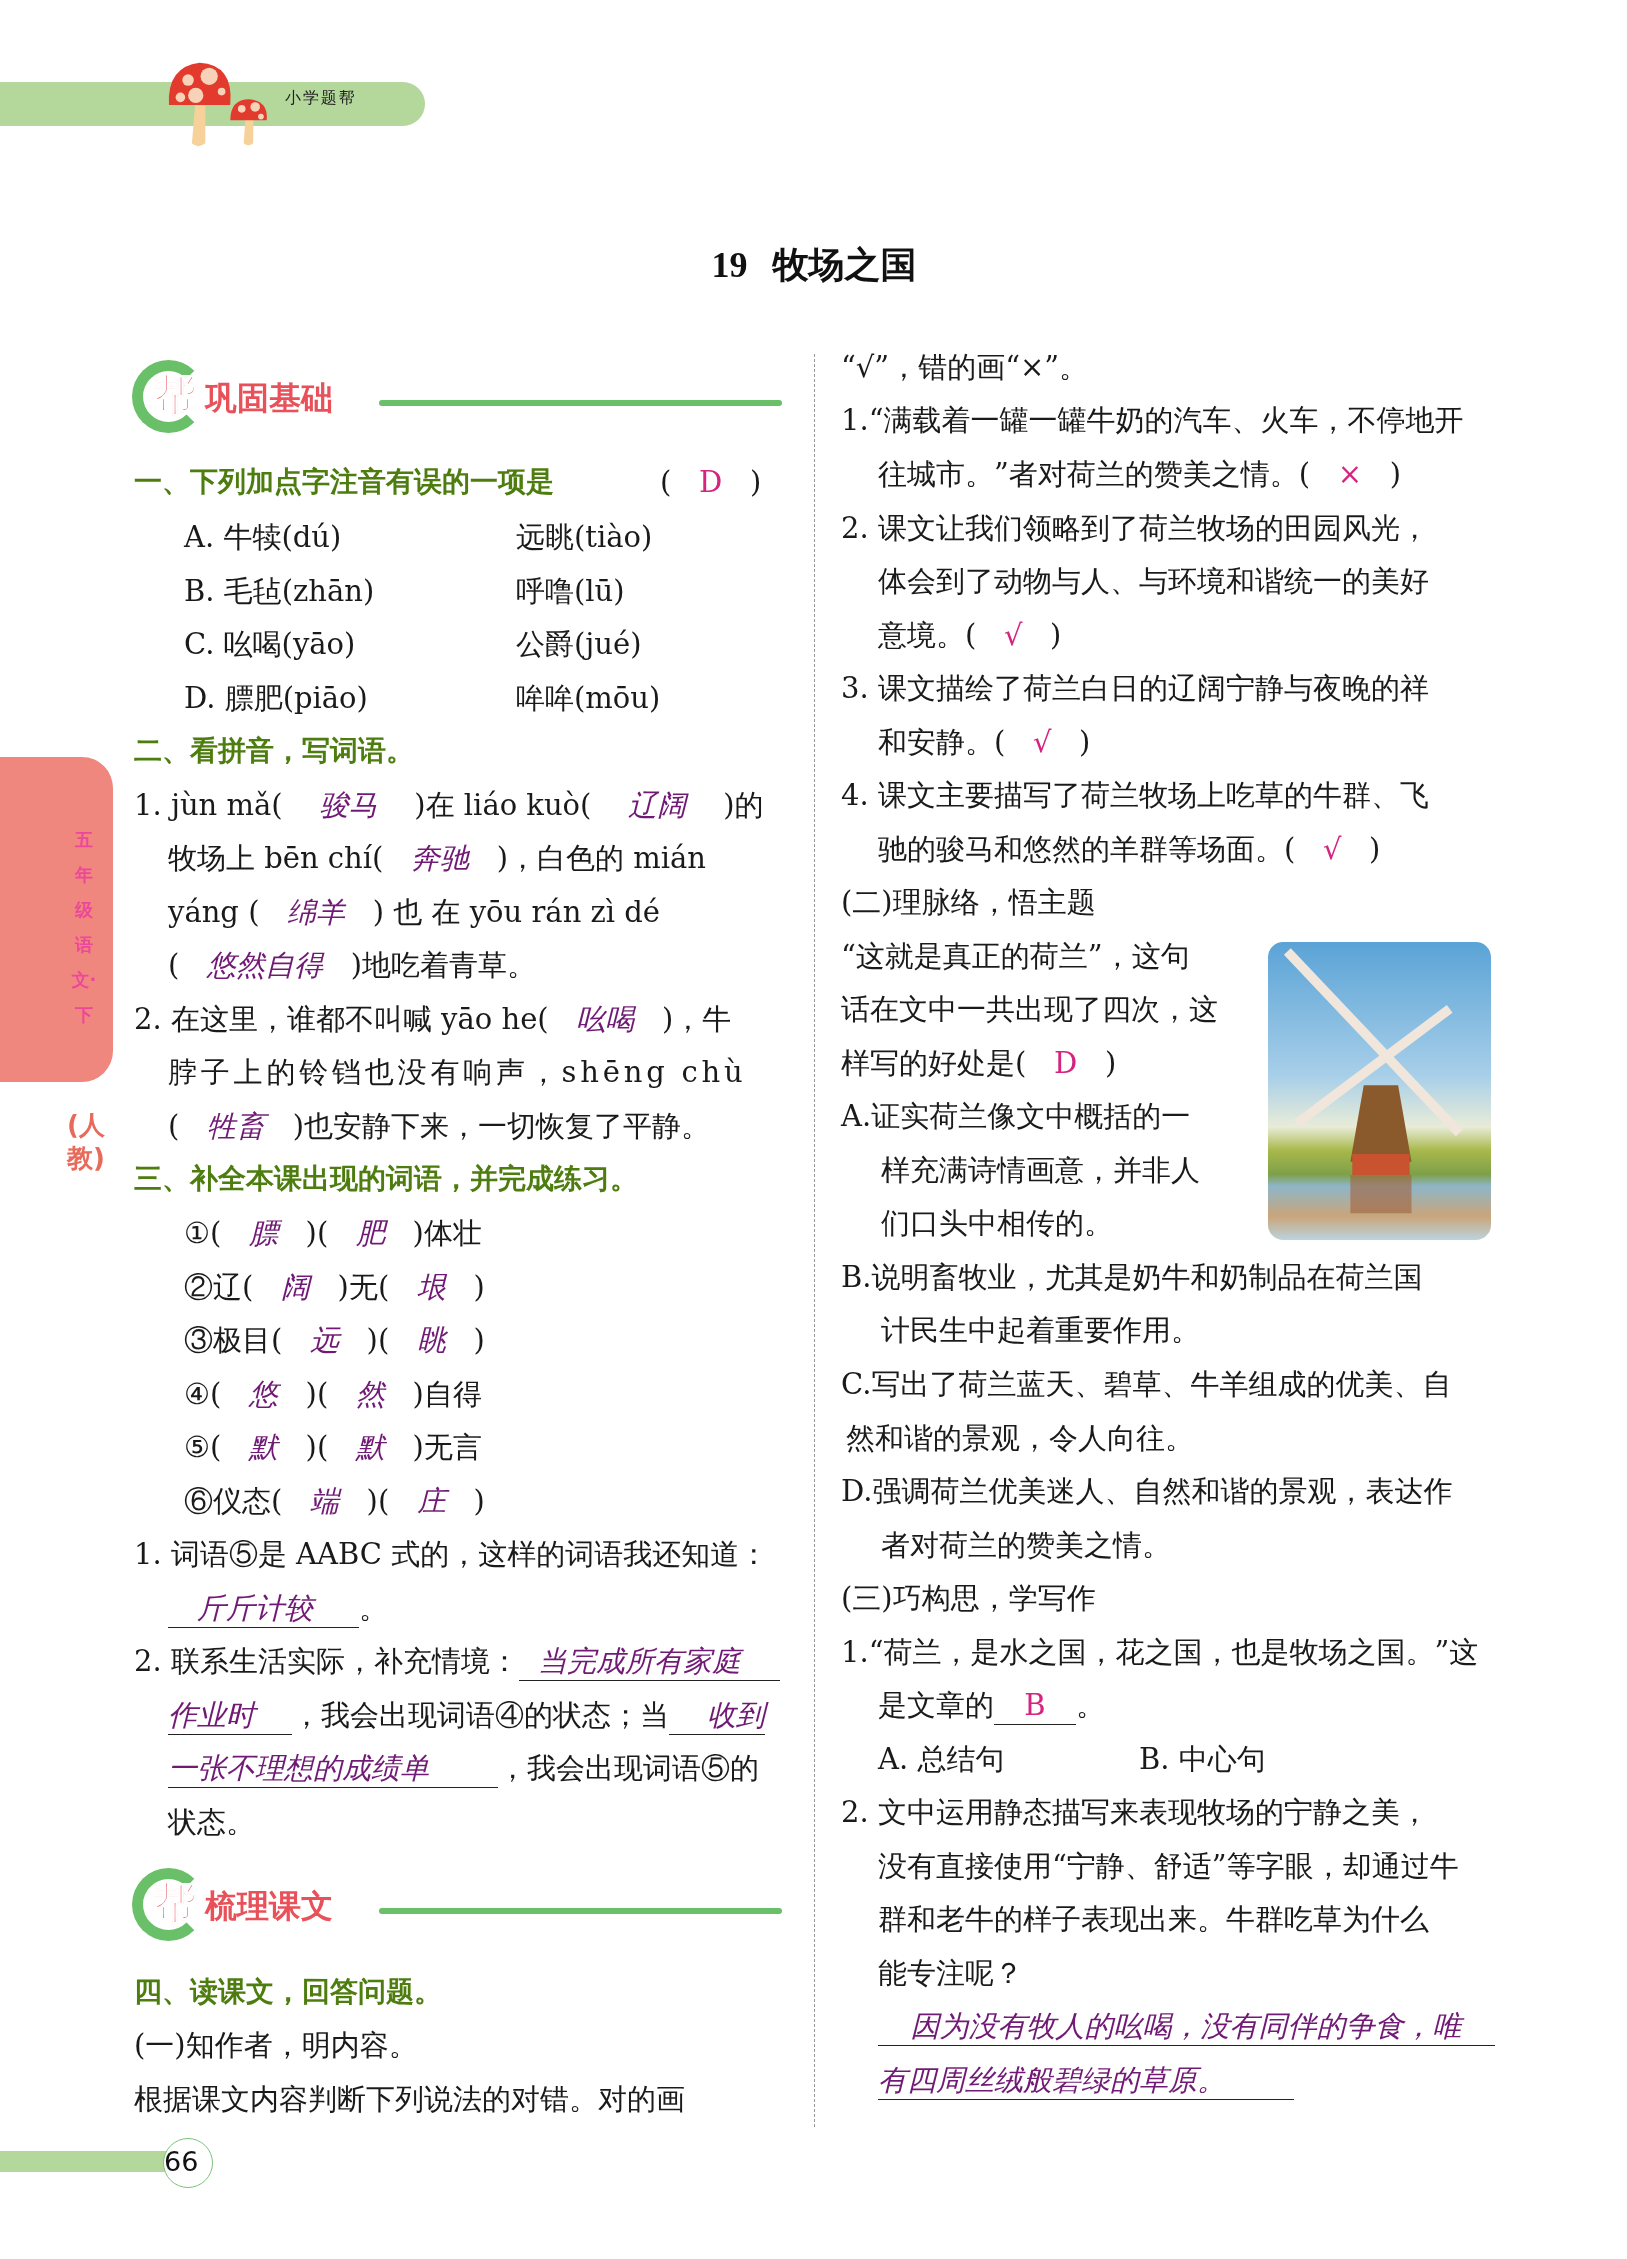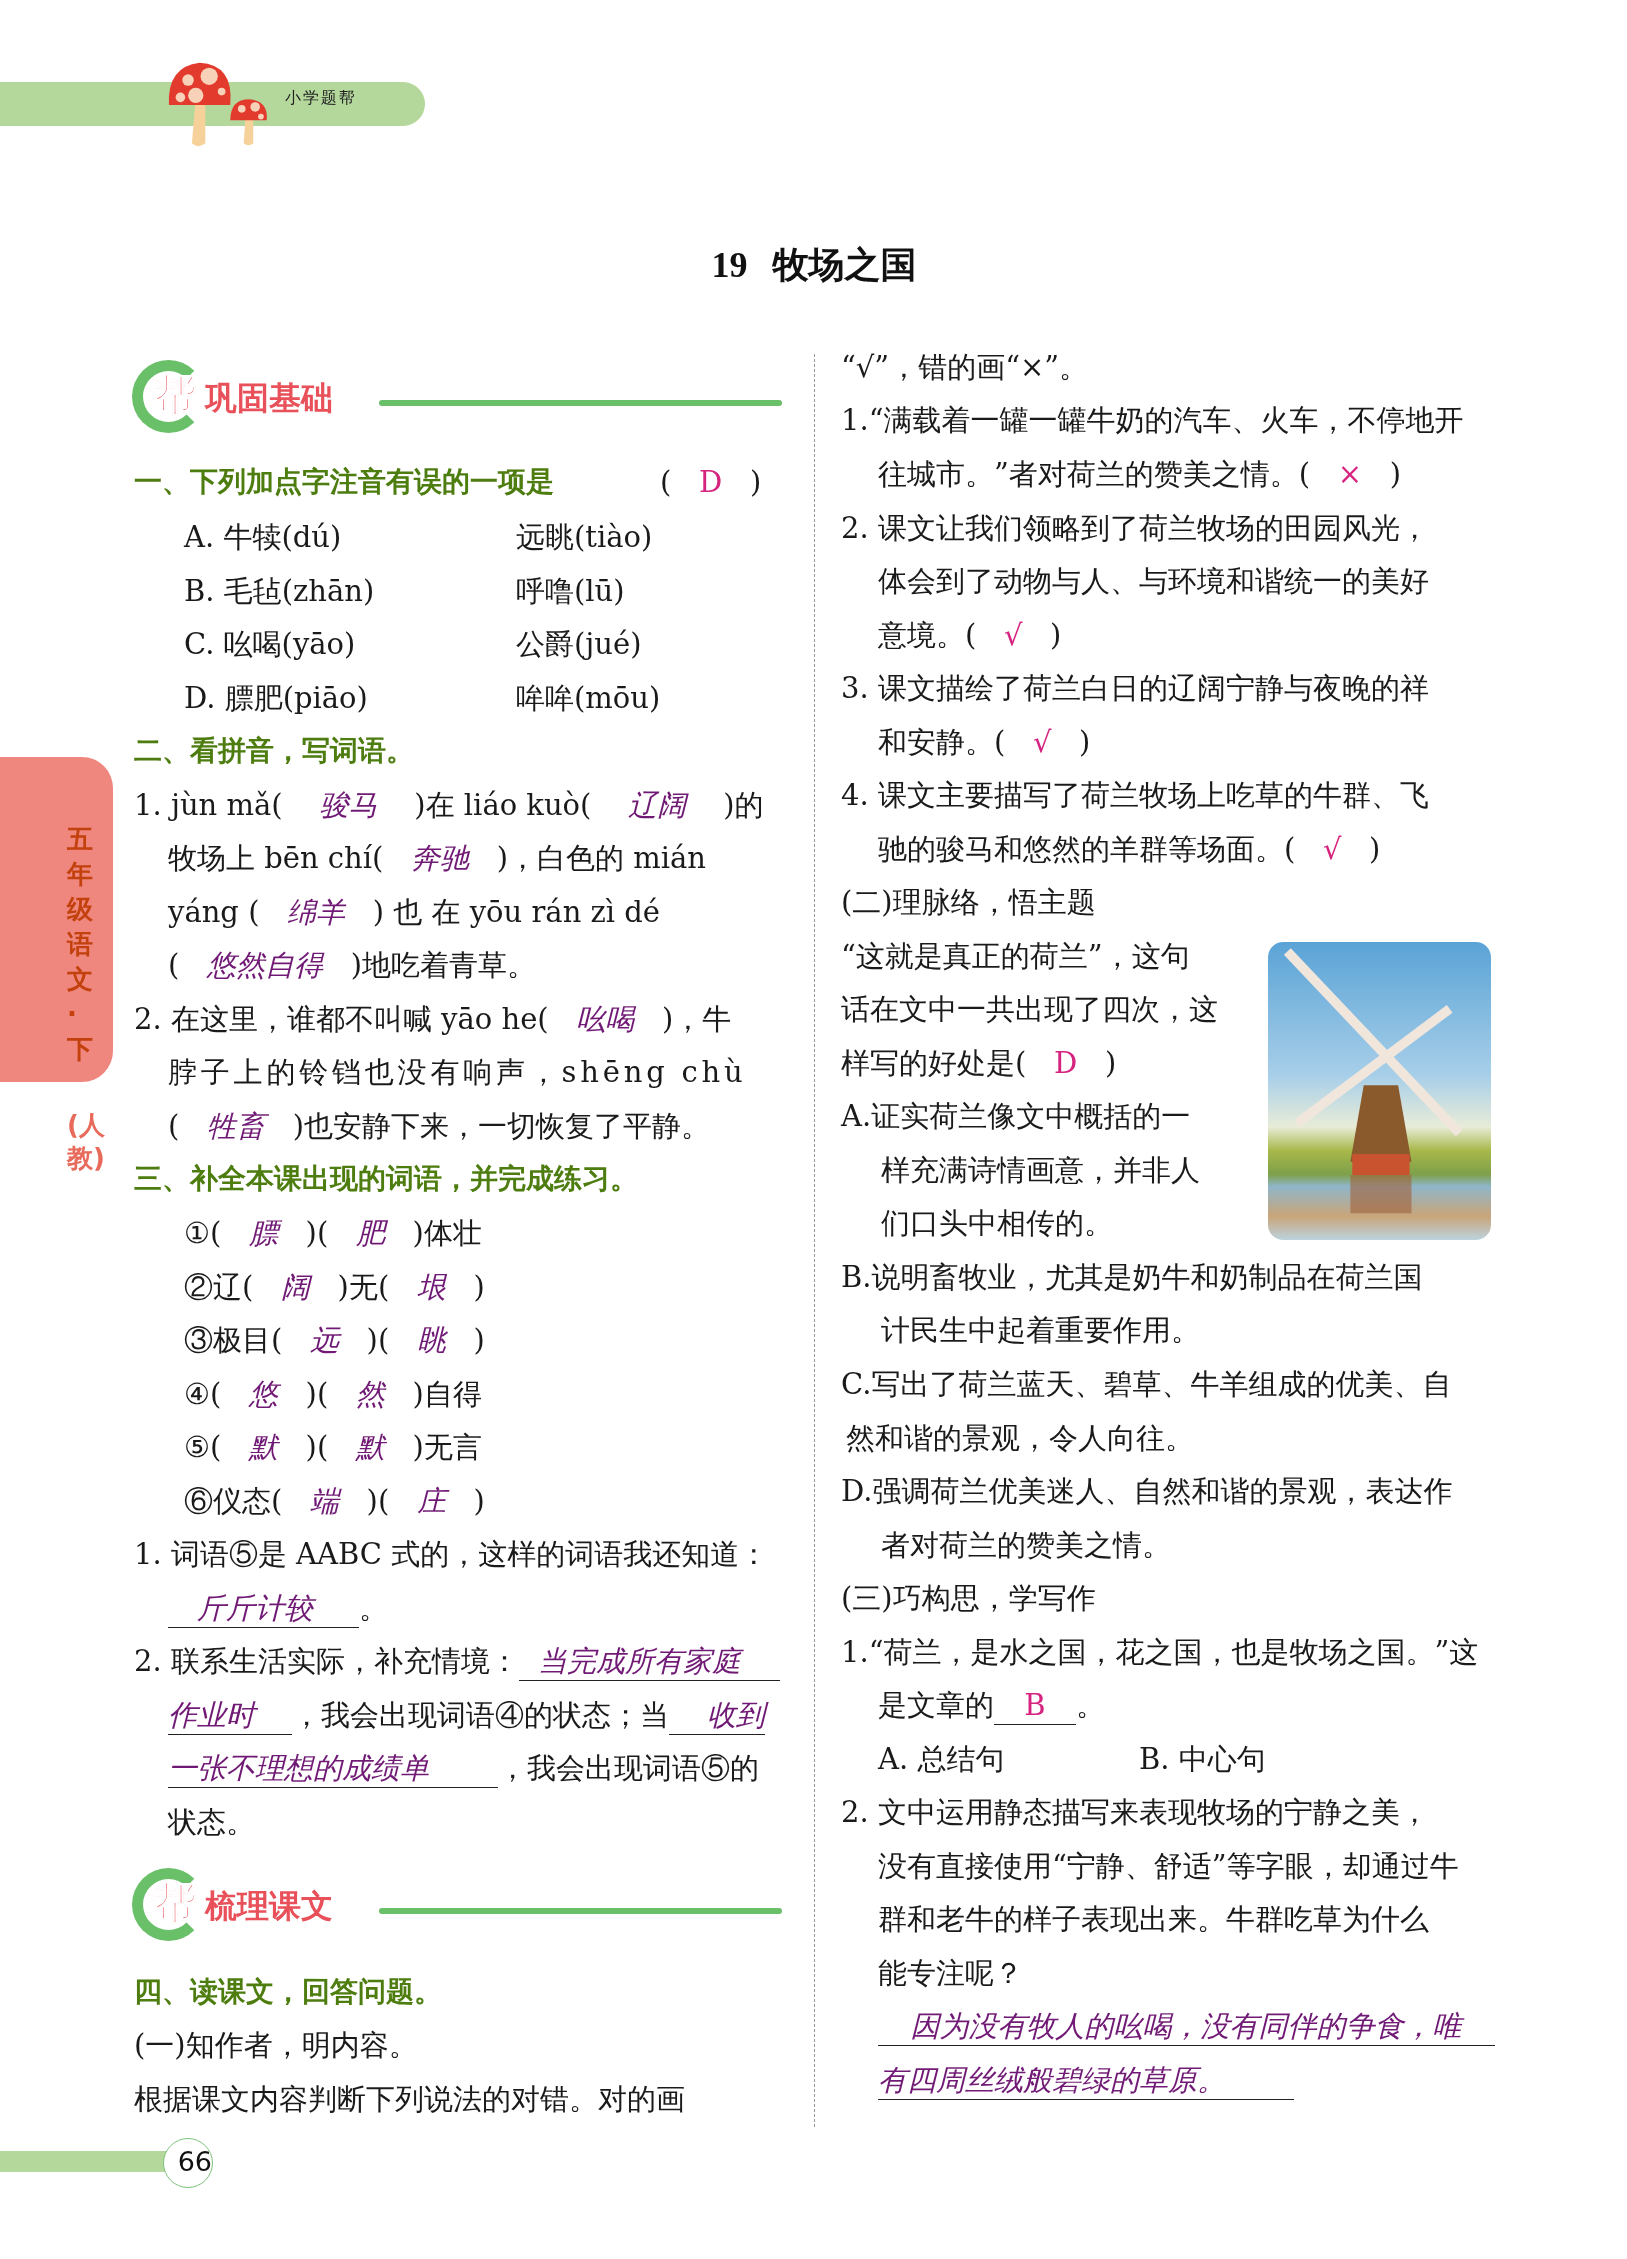--- a/index.html
+++ b/index.html
@@ -6,41 +6,41 @@
   body{width:1628px;height:2260px;position:relative;overflow:hidden;
        font-family:"DejaVu Serif","Liberation Serif",serif;color:#1a1a1a;}
   .abs{position:absolute;}
   
   .top-bar{left:0;top:82px;width:425px;height:44px;background:#b4d89c;border-radius:0 23px 23px 0;}
   .top-bar-label{left:285px;top:88px;font-family:"DejaVu Sans",sans-serif;font-size:16px;color:#222;letter-spacing:1.9px;}
   .title{left:0;width:1628px;top:241px;text-align:center;font-family:"DejaVu Sans",sans-serif;font-weight:bold;font-size:36px;color:#111;}
   .title .num{font-family:"Liberation Serif",serif;margin-right:25px;}
   
   .side-tab{left:0;top:757px;width:113px;height:325px;background:#f0877f;border-radius:0 31px 31px 0;}
-  .side-text{left:67px;top:822px;width:34px;font-family:"DejaVu Sans",sans-serif;font-weight:bold;font-size:26px;color:#c2410c;line-height:35px;}
+  .side-text{left:67px;top:822px;width:34px;font-family:"DejaVu Sans",sans-serif;font-weight:bold;font-size:18px;color:#ec4899;line-height:35px;text-align:center;}
   .side-sub{left:67px;top:1109px;width:34px;font-family:"DejaVu Sans",sans-serif;font-weight:bold;font-size:26px;color:#e86a5a;line-height:32.5px;text-align:center;}
   
   .divider{left:814px;top:354px;height:1773px;border-left:1.9px dashed #999;}
   
   .sec-head{position:absolute;height:86px;}
   .sec-head .ring{position:absolute;left:0;top:3.8px;width:73px;height:73px;border:11.5px solid #6abf69;border-radius:50%;border-right-color:transparent;box-sizing:border-box;}
   .sec-head .bang{position:absolute;left:21px;top:9.6px;font-family:"DejaVu Sans",sans-serif;font-weight:bold;font-size:44px;color:#e9515a;-webkit-text-stroke:1px #fff;}
   .sec-head .htxt{position:absolute;left:73px;top:21px;font-family:"DejaVu Sans",sans-serif;font-weight:bold;font-size:32px;color:#e9515a;}
   .sec-head .hline{position:absolute;top:44px;height:5.7px;background:#6abf69;border-radius:2.9px;}
   
   .line{position:absolute;font-size:29px;line-height:38px;white-space:nowrap;}
   .q-head{position:absolute;font-family:"DejaVu Sans",sans-serif;font-weight:bold;font-size:28px;color:#4d7c0f;white-space:nowrap;line-height:38px;}
   .ans{color:#d6237f;font-family:"DejaVu Serif",serif;}
   .ans-hand{color:#701a75;font-family:"DejaVu Serif",serif;font-style:italic;}
   .ul{border-bottom:1.9px solid #222;display:inline-block;}
   .photo{left:1268px;top:942px;width:223px;height:298px;border-radius:15.3px;overflow:hidden;
          background:linear-gradient(to bottom,#5aa3d6 0%,#a8cfe9 45%,#e8ecd8 62%,#a8b84a 70%,#7ea04a 78%,#8fb6c9 82%,#c9a57a 92%,#bcd3de 100%);}
   .pg-bar{left:0;top:2151px;width:168px;height:21px;background:#b4d89c;}
   .pg-circle{left:163px;top:2138px;width:50px;height:50px;border:1.9px solid #7cc27a;border-radius:50%;background:#fff;box-sizing:border-box;
-             text-align:right;line-height:46px;font-family:"DejaVu Sans",sans-serif;font-size:27px;color:#111;}
+             text-align:left;line-height:46px;font-family:"DejaVu Sans",sans-serif;font-size:27px;color:#111;}
 </style>
 </head>
 <body>
 
 <div class="abs top-bar"></div>
 <svg class="abs" style="left:167px;top:59px" width="115" height="92" viewBox="0 0 120 96">
   <path d="M30 40 L26 88 Q32 94 40 88 L40 40 Z" fill="#f6d29a"></path>
   <path d="M2 48 Q0 8 34 4 Q70 6 66 48 Z" fill="#e23b2e"></path>
   <circle cx="22" cy="22" r="6" fill="#f8d2b8"></circle>
     <circle cx="44" cy="18" r="9" fill="#f8d2b8"></circle>

